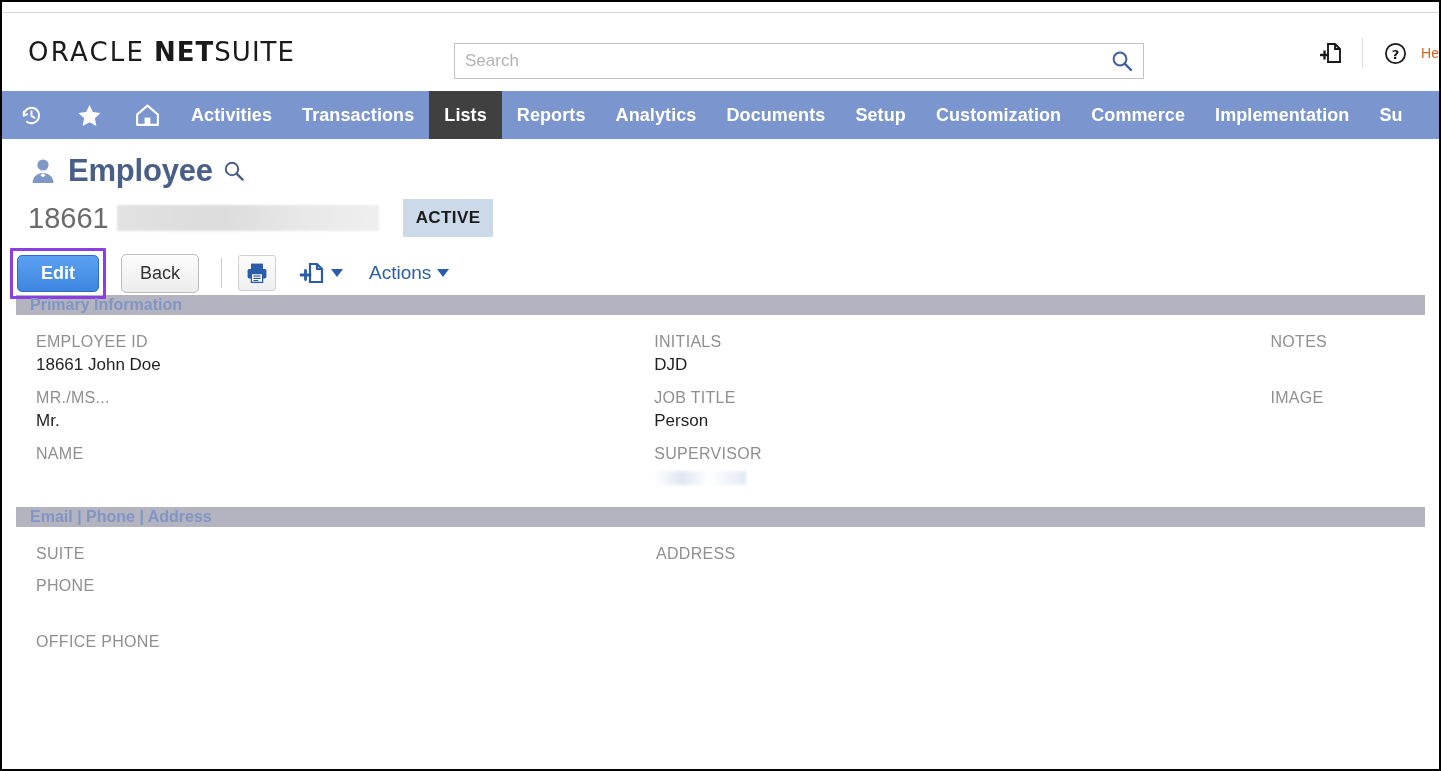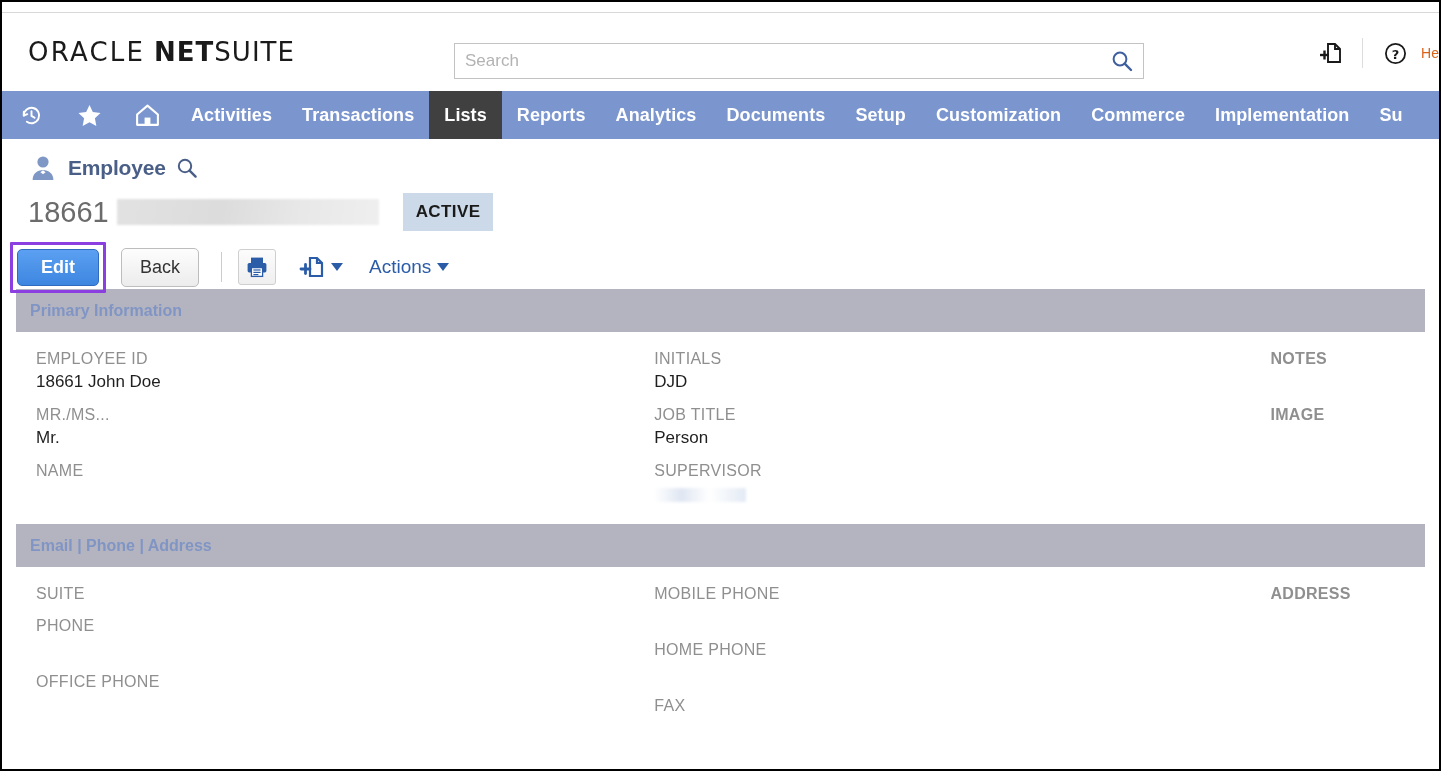--- a/index.html
+++ b/index.html
@@ -168,21 +168,21 @@
   
   .record-header {
     padding: 14px 0 0 26px;
   }
   .rh-title-row {
     display: flex;
     align-items: center;
     gap: 10px;
   }
   .rh-title {
-    font-size: 21px;
+    font-size: 31px;
     font-weight: 700;
     color: #4a5f87;
     letter-spacing: -0.2px;
   }
   .rh-id-row {
     display: flex;
     align-items: center;
     margin-top: 8px;
     height: 42px;
   }
@@ -282,21 +282,21 @@
     width: 0; height: 0;
     border-left: 6px solid transparent;
     border-right: 6px solid transparent;
     border-top: 8px solid #2b5ca8;
   }
 
   
   .section-header {
     margin: 0 14px;
     background: #b4b4c0;
-    height: 43px;
+    height: 20px;
     display: flex;
     align-items: center;
     padding-left: 14px;
     box-sizing: border-box;
   }
   .section-header-title {
     color: #8095c4;
     font-size: 16px;
     font-weight: 700;
   }
@@ -305,21 +305,21 @@
     padding: 16px 0 8px 0;
     display: flex;
     background: #ffffff;
   }
   .col {
     box-sizing: border-box;
     padding-left: 20px;
   }
   .col-1 { width: 620px; }
   .col-2 { width: 618px; }
-  .col-3 { width: 175px; font-weight: bold; }
+  .col-3 { width: 175px; }
 
   .field { margin-bottom: 10px; }
   .field-label {
     font-size: 16px;
     color: #8f8f8f;
     letter-spacing: 0.3px;
     line-height: 22px;
   }
   .field-value {
     font-size: 17px;
@@ -531,34 +531,20 @@
       <div class="field">
         <div class="field-label">PHONE</div>
         <div class="field-value empty"></div>
       </div>
       <div class="field">
         <div class="field-label">OFFICE PHONE</div>
         <div class="field-value empty"></div>
       </div>
     </div>
 
-    <div class="col col-2">
-      <div class="field">
-        <div class="field-label">MOBILE PHONE</div>
-        <div class="field-value empty"></div>
-      </div>
-      <div class="field">
-        <div class="field-label">HOME PHONE</div>
-        <div class="field-value empty"></div>
-      </div>
-      <div class="field">
-        <div class="field-label">FAX</div>
-        <div class="field-value empty"></div>
-      </div>
-    </div>
 
     <div class="col col-3">
       <div class="field">
         <div class="field-label">ADDRESS</div>
         <div class="field-value empty"></div>
       </div>
     </div>
   </div>
 
   <div class="section-body">

